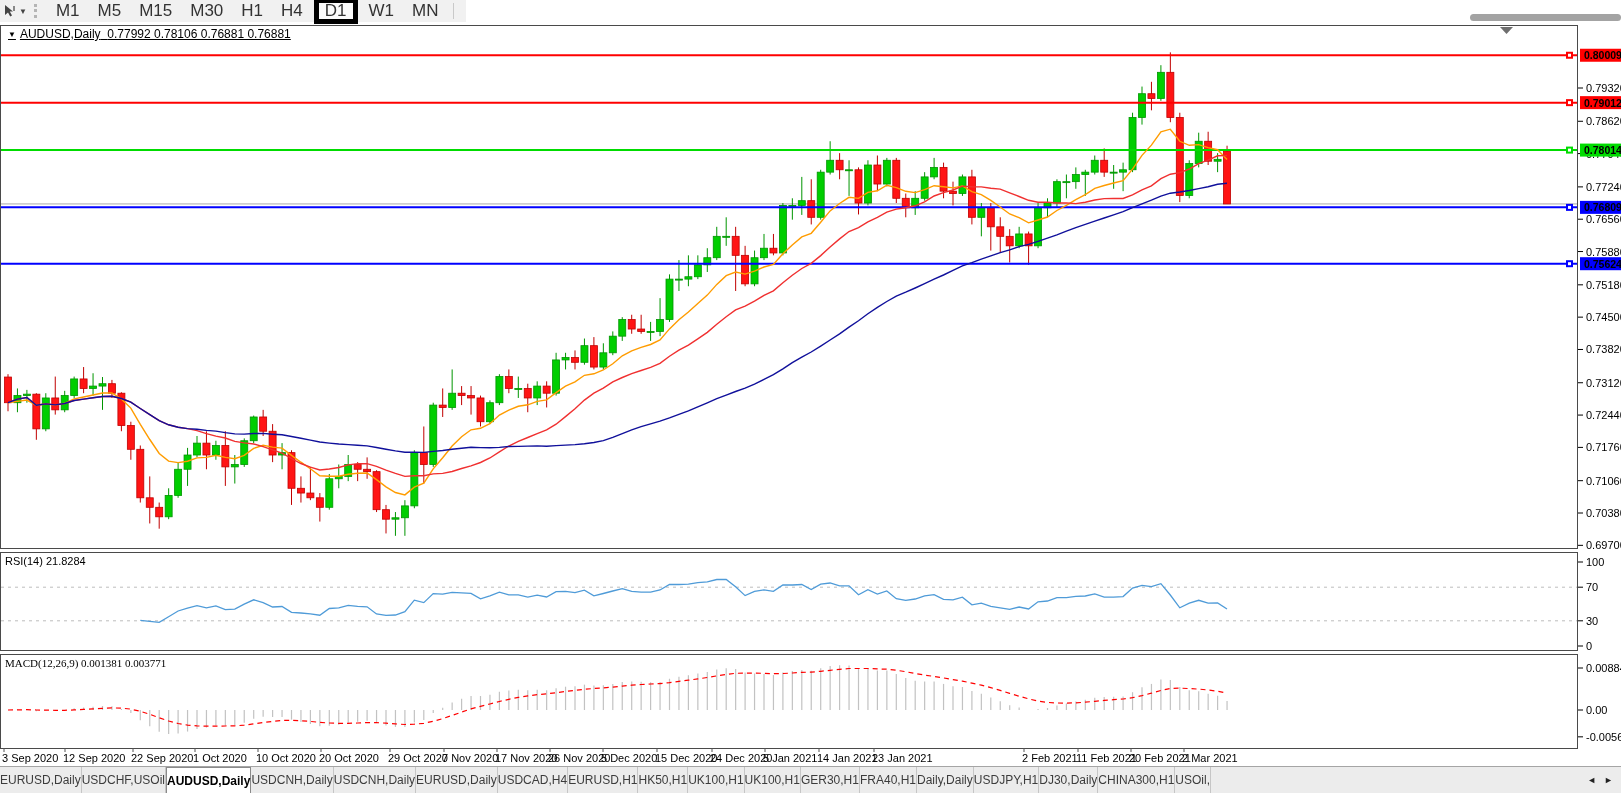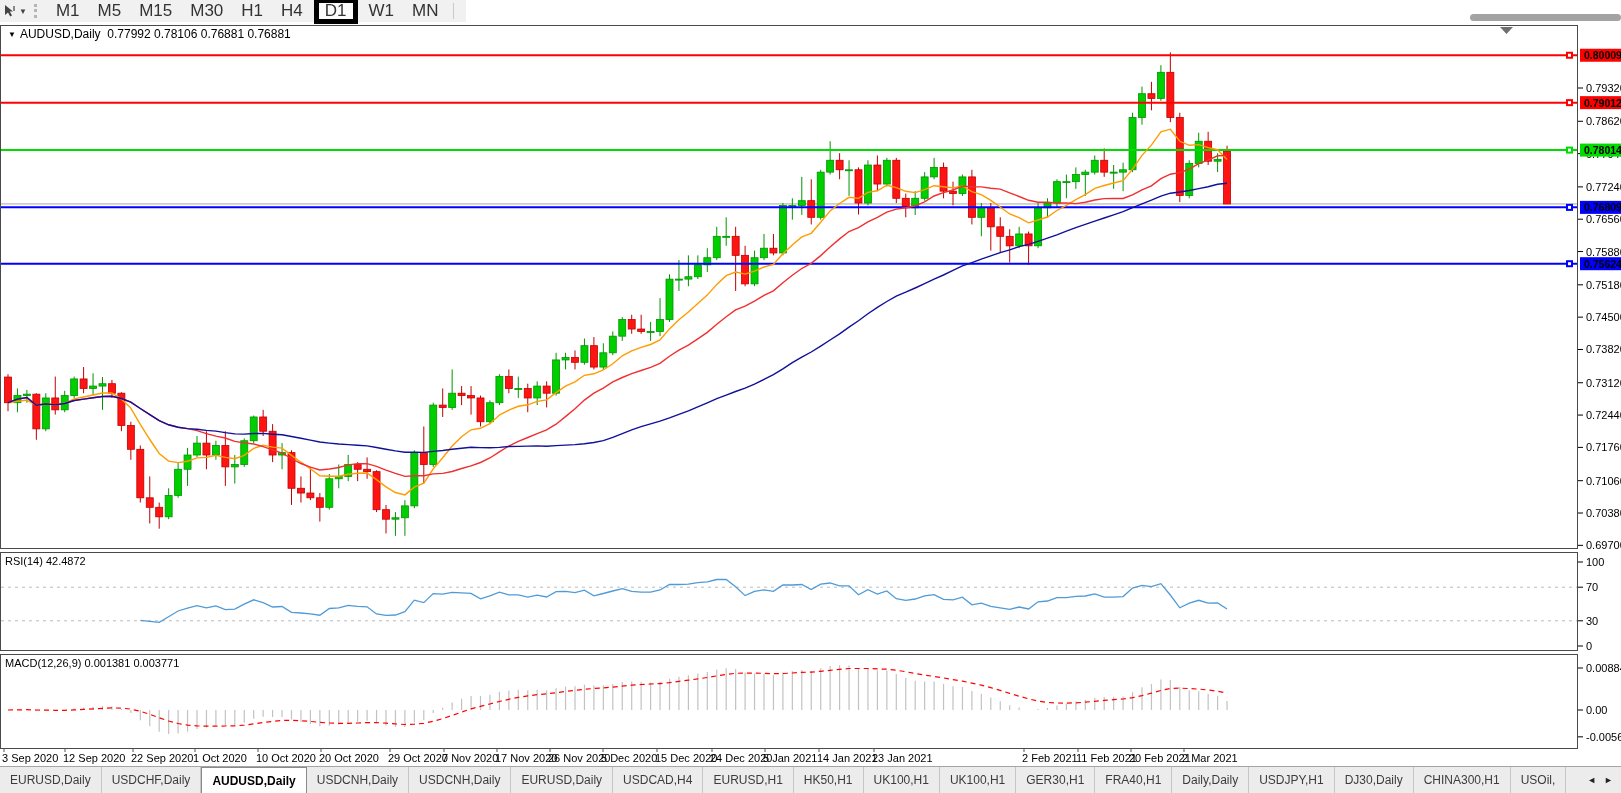--- a/index.html
+++ b/index.html
@@ -14,30 +14,30 @@
   .caret{font-size:8px;color:#444;margin:0 3px 0 1px;}
   .drag-handle{width:4px;height:14px;border-left:3px dotted #b5b5b5;margin:0 6px 0 2px;}
   .tf-btn{font-size:17px;color:#333;padding:2px 6px;margin:0 2px;border:1px solid transparent;
           background:transparent;cursor:default;line-height:12px;}
   .tf-btn.active{background:#fbfbfb;border:5px solid #000000;}
   .v-sep{width:1px;height:16px;background:#c9c9c9;margin:0 6px;}
   .hscroll-thumb{position:absolute;top:14px;left:1470px;width:151px;height:7px;
                  background:#a3a3a3;border-radius:4px;}
   
   #chart-svg{position:absolute;top:22px;left:0;}
-  .chart-title{position:absolute;top:27px;left:8px;font-size:12px;color:#000;z-index:5;}
+  .chart-title{position:absolute;top:27px;left:8px;font-size:12px;color:#000;z-index:5;text-decoration:underline;}
   .chart-title .tri{font-size:8px;margin-right:4px;vertical-align:1px;}
   .panel-label{position:absolute;left:5px;font-size:11px;color:#000;z-index:5;}
   #rsi-label{top:555px;}
-  #macd-label{top:657px;}
+  #macd-label{top:657px;font-family:Liberation Serif, serif;}
   
   .tabbar{position:absolute;bottom:0;left:0;width:1621px;height:27px;background:#ececec;
           border-top:1px solid #a5a5a5;display:flex;align-items:stretch;overflow:hidden;
           box-sizing:border-box;}
-  .tab{display:flex;align-items:center;padding:0 10px;font-size:12px;color:#3c3c3c;
+  .tab{display:flex;align-items:center;padding:0 0;font-size:12px;color:#3c3c3c;
        border-right:1px solid #c6c6c6;white-space:nowrap;background:#ececec;}
   .tab.active{background:#ffffff;color:#000;font-weight:bold;border:1px solid #8a8a8a;
               border-bottom:none;}
   .tab-scroll{position:absolute;right:0;bottom:0;height:26px;display:flex;align-items:center;
               padding:0 4px;background:#ececec;}
   .tab-arrow{font-size:9px;color:#222;padding:2px 4px;}
   svg text{font-family:"Liberation Sans",sans-serif;font-size:11px;fill:#000;}
 </style>
 </head>
 <body>
@@ -68,21 +68,21 @@
     <div class="v-sep"></div>
   </div>
   <div class="hscroll-thumb"></div>
 </div>
 
 <div class="chart-title">
   <span class="tri">▼</span><span>AUDUSD,Daily</span>&nbsp;
   <span>0.77992 0.78106 0.76881 0.76881</span>
 </div>
 
-<div class="panel-label" id="rsi-label">RSI(14) 42.4872</div>
+<div class="panel-label" id="rsi-label">RSI(14) 21.8284</div>
 <div class="panel-label" id="macd-label">MACD(12,26,9) 0.001381 0.003771</div>
 
 <svg id="chart-svg" width="1621" height="744" viewBox="0 0 1621 744">
     <rect x="0.5" y="3.5" width="1577" height="523" fill="#ffffff" stroke="#4a4a4a" stroke-width="1"></rect>
     <rect x="0.5" y="530.5" width="1577" height="98" fill="#ffffff" stroke="#4a4a4a" stroke-width="1"></rect>
     <rect x="0.5" y="632.5" width="1577" height="94" fill="#ffffff" stroke="#4a4a4a" stroke-width="1"></rect>
     <line x1="1578" y1="66" x2="1583" y2="66" stroke="#000"></line>
     <text x="1586" y="70">0.79320</text>
     <line x1="1578" y1="99.27787021630618" x2="1583" y2="99.27787021630618" stroke="#000"></line>
     <text x="1586" y="103.27787021630618">0.78620</text>
@@ -589,21 +589,21 @@
     <text x="1584" y="132.0869978607087" fill="#fff" style="font-size:10.5px;font-weight:bold">0.78014</text>
     <rect x="1580" y="178.8724744473495" width="41" height="13" fill="#0000ff"></rect>
     <text x="1584" y="189.3724744473495" fill="#fff" style="font-size:10.5px;font-weight:bold">0.76809</text>
     <rect x="1580" y="235.2071547420965" width="41" height="13" fill="#0000ff"></rect>
     <text x="1584" y="245.7071547420965" fill="#fff" style="font-size:10.5px;font-weight:bold">0.75624</text>
     <polygon points="1500,5 1513,5 1506.5,12" fill="#6e6e6e"></polygon>
   </svg>
 
 <div class="tabbar" id="tabbar">
     <div class="tab">EURUSD,Daily</div>
-    <div class="tab">USDCHF,Daily</div>
+    <div class="tab">USDCHF,USOil</div>
     <div class="tab active">AUDUSD,Daily</div>
     <div class="tab">USDCNH,Daily</div>
     <div class="tab">USDCNH,Daily</div>
     <div class="tab">EURUSD,Daily</div>
     <div class="tab">USDCAD,H4</div>
     <div class="tab">EURUSD,H1</div>
     <div class="tab">HK50,H1</div>
     <div class="tab">UK100,H1</div>
     <div class="tab">UK100,H1</div>
     <div class="tab">GER30,H1</div>

